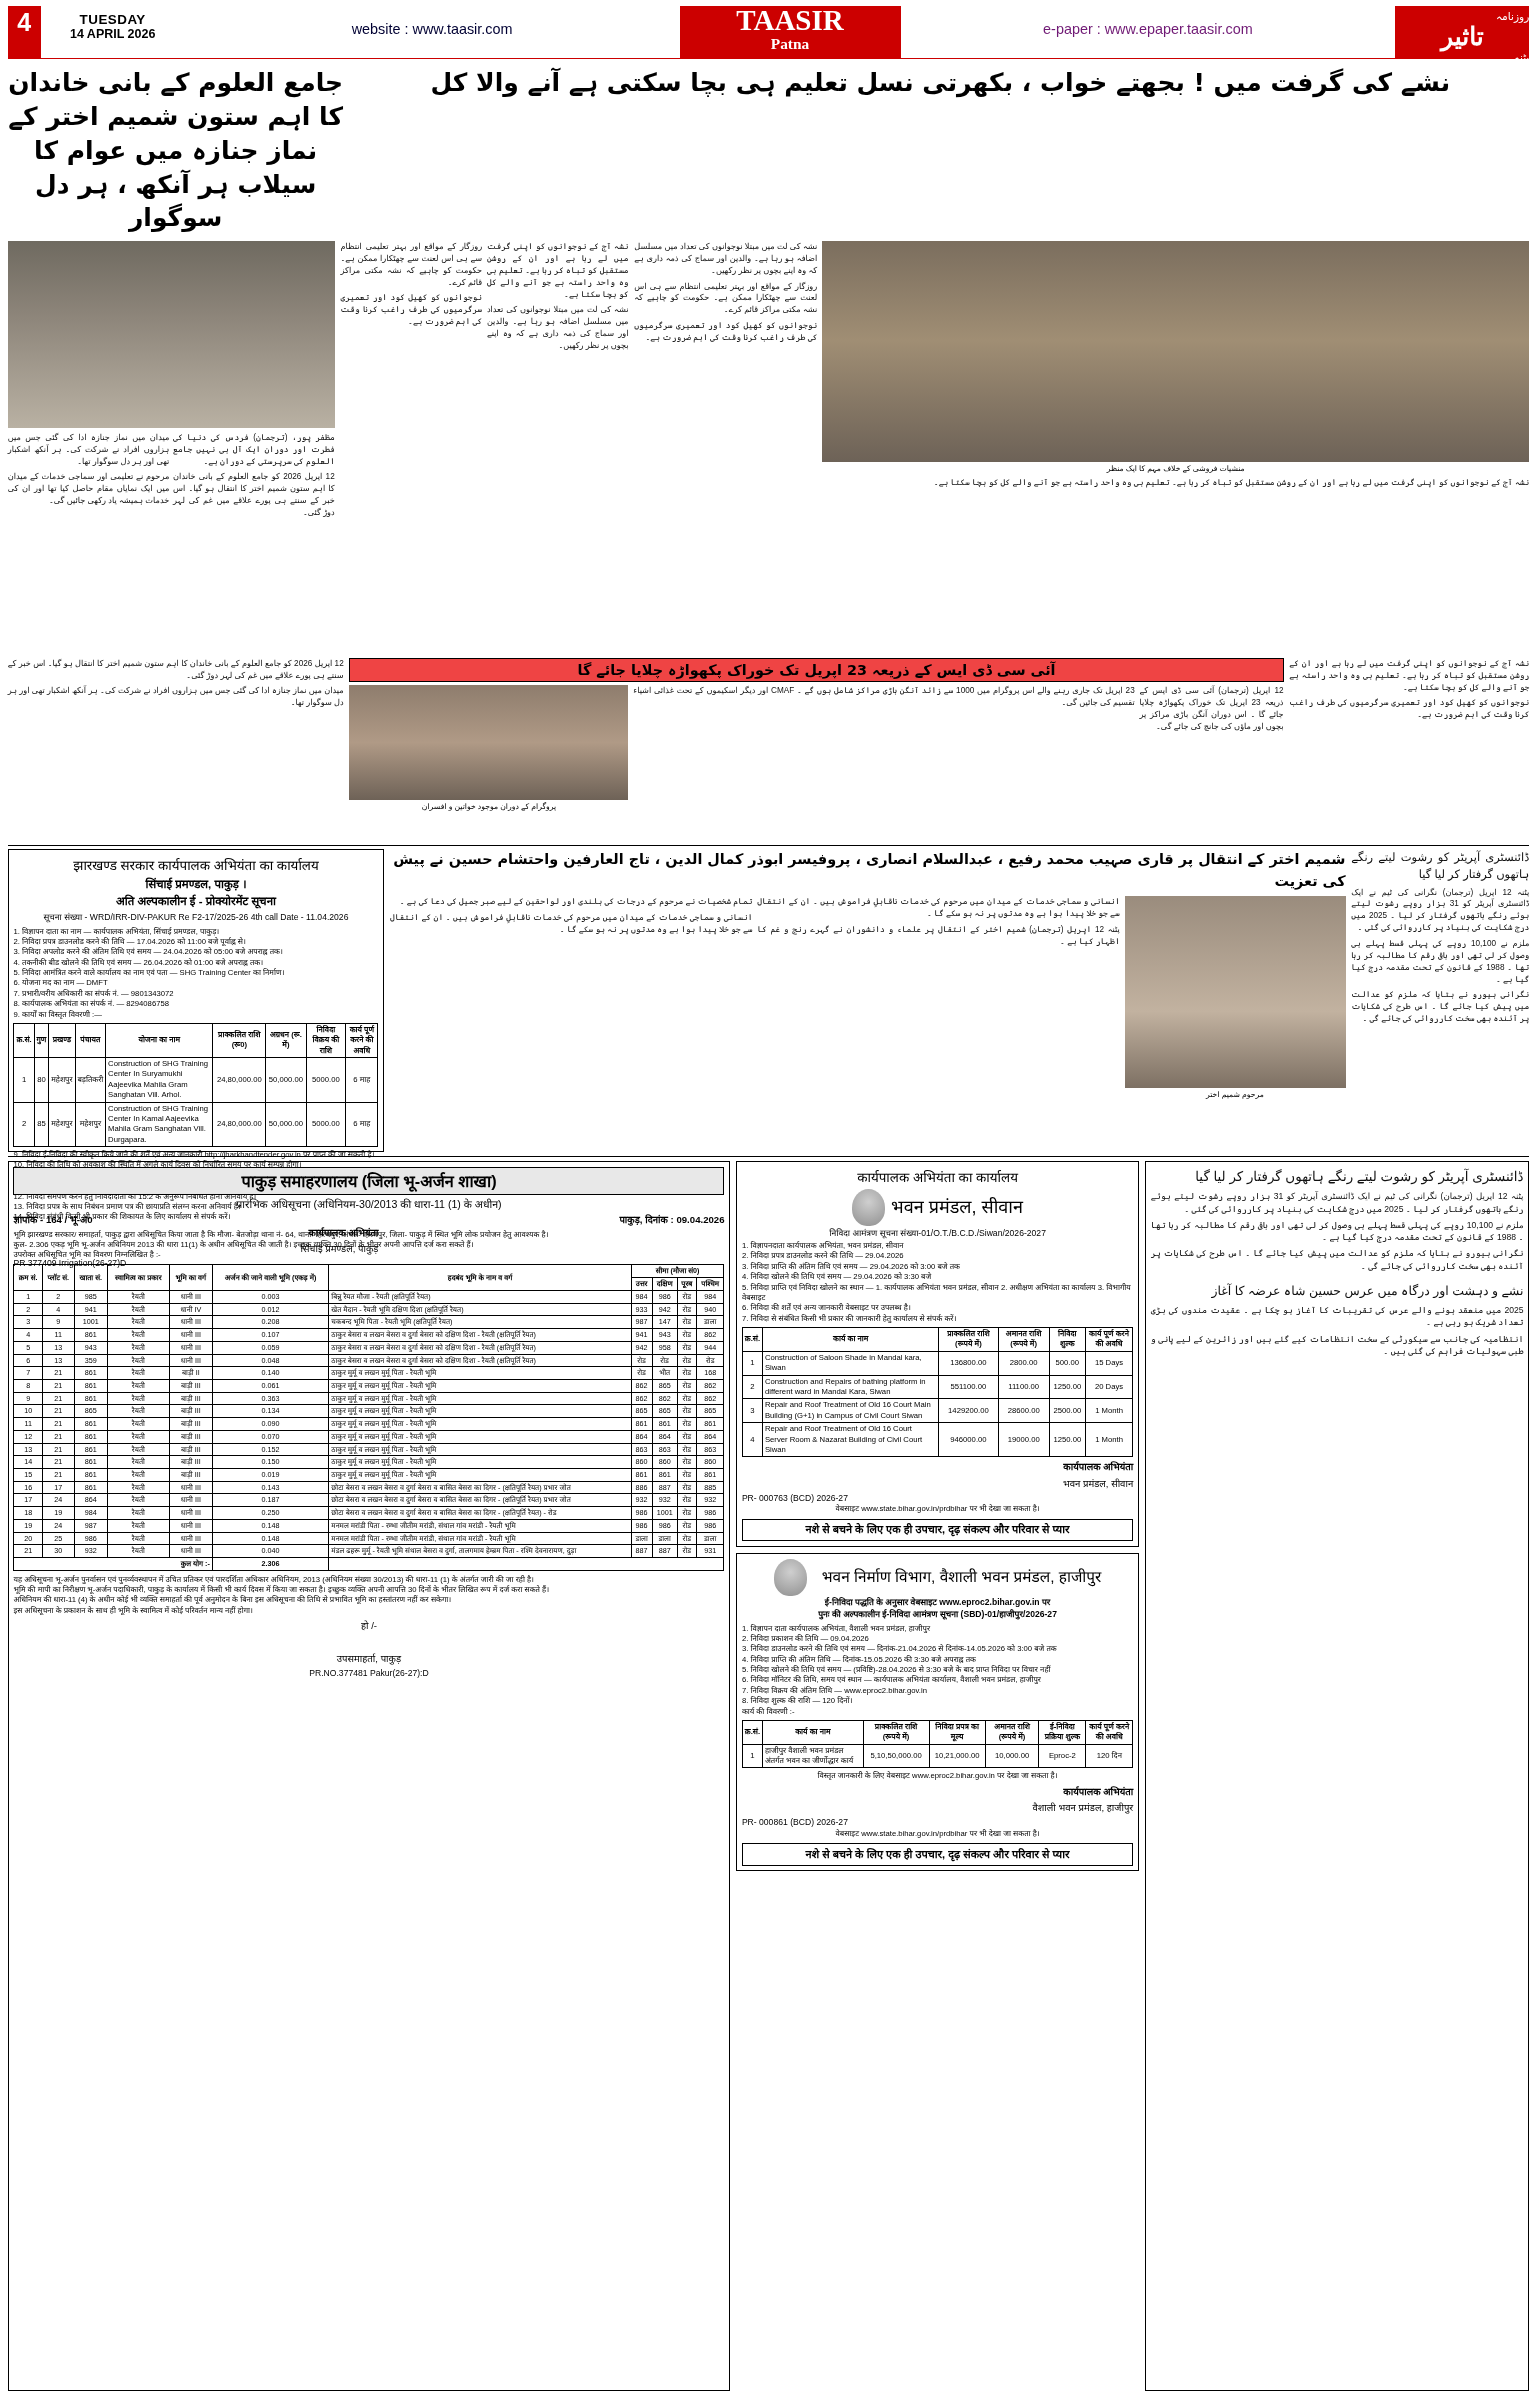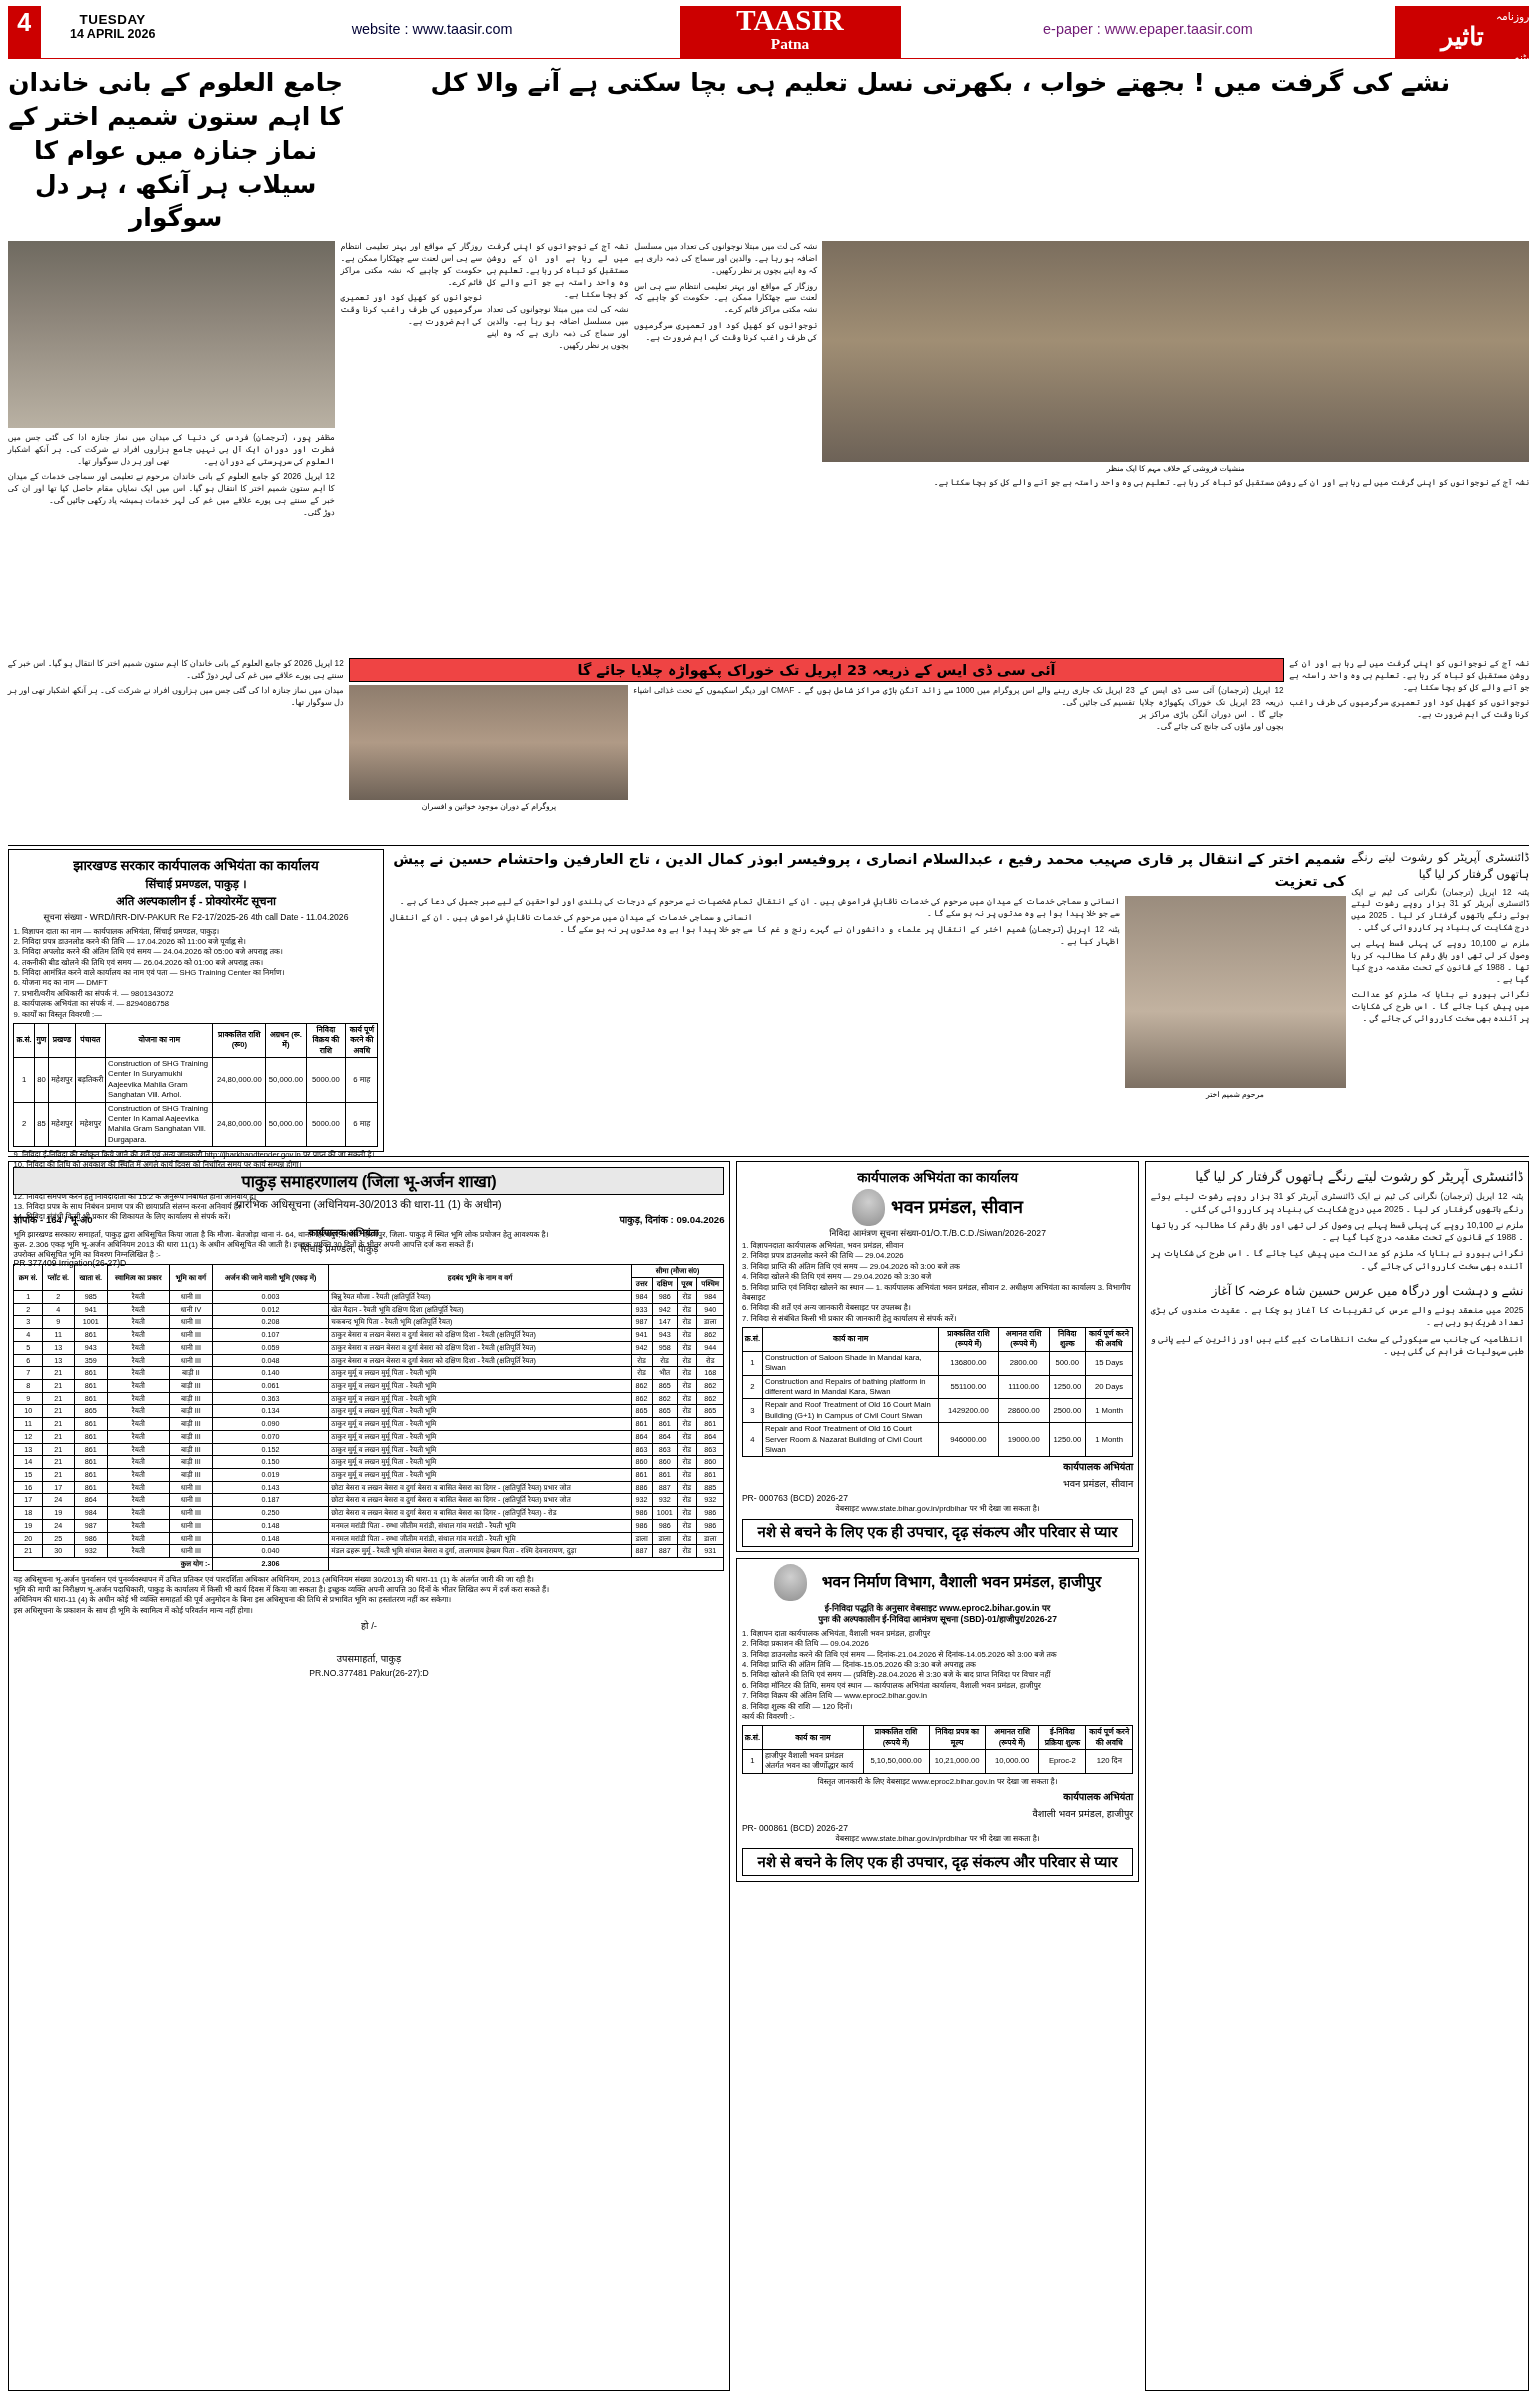--- a/index.html
+++ b/index.html
@@ -38,30 +38,30 @@
   .photo.meet{background:linear-gradient(180deg,#8e7d6d 0%,#b09a86 50%,#6e6257 100%);}
   .photo.man{background:linear-gradient(180deg,#9a8c7d 0%,#c2b2a0 60%,#7d7063 100%);}
   .caption{font-size:7.7px;direction:rtl;text-align:center;padding:1.9px;}
 
   .headline-main{font-size:25px;font-weight:bold;direction:rtl;text-align:center;line-height:1.35;font-family:"DejaVu Sans",sans-serif;}
 
   .boxhead{background:#ef4444;border:1px solid #000;text-align:center;font-weight:bold;direction:rtl;padding:2.9px;font-size:14.4px;font-family:"DejaVu Sans",sans-serif;}
 
   
   .tender{border:1px solid #000;padding:4.8px;font-size:8.6px;line-height:1.35;}
-  .tender h3{font-size:13.4px;text-align:center;margin:1.9px 0;font-weight:bold;}
+  .tender h3{font-size:13.4px;text-align:center;margin:1.9px 0;font-weight:normal;}
   .tender h4{font-size:11.5px;text-align:center;margin:1px 0;font-weight:bold;}
   table.t{width:100%;border-collapse:collapse;font-size:7.7px;}
   table.t th,table.t td{border:1px solid #000;padding:1px 1.9px;text-align:center;vertical-align:middle;}
   table.t td.l{text-align:left;}
   .sig{text-align:right;font-size:9.6px;font-weight:bold;margin-top:3.8px;}
   .pr{font-size:8.6px;margin-top:1.9px;}
 
   .divider{border-top:1px solid #000;margin:3.8px 0;}
-  .bannerline{border:1px solid #000;text-align:center;font-weight:bold;font-size:15px;padding:2.9px;margin-top:3.8px;}
+  .bannerline{border:1px solid #000;text-align:center;font-weight:bold;font-size:11px;padding:2.9px;margin-top:3.8px;}
 
   .emblem{width:33px;height:37px;border-radius:50% 50% 45% 45%;background:radial-gradient(circle at 50% 35%,#cfcfcf,#8f8f8f);display:inline-block;}
   .smallnote{font-size:7.7px;line-height:1.35;}
 </style>
 </head>
 <body>
 
 <div class="page">
 
   <div class="masthead">

